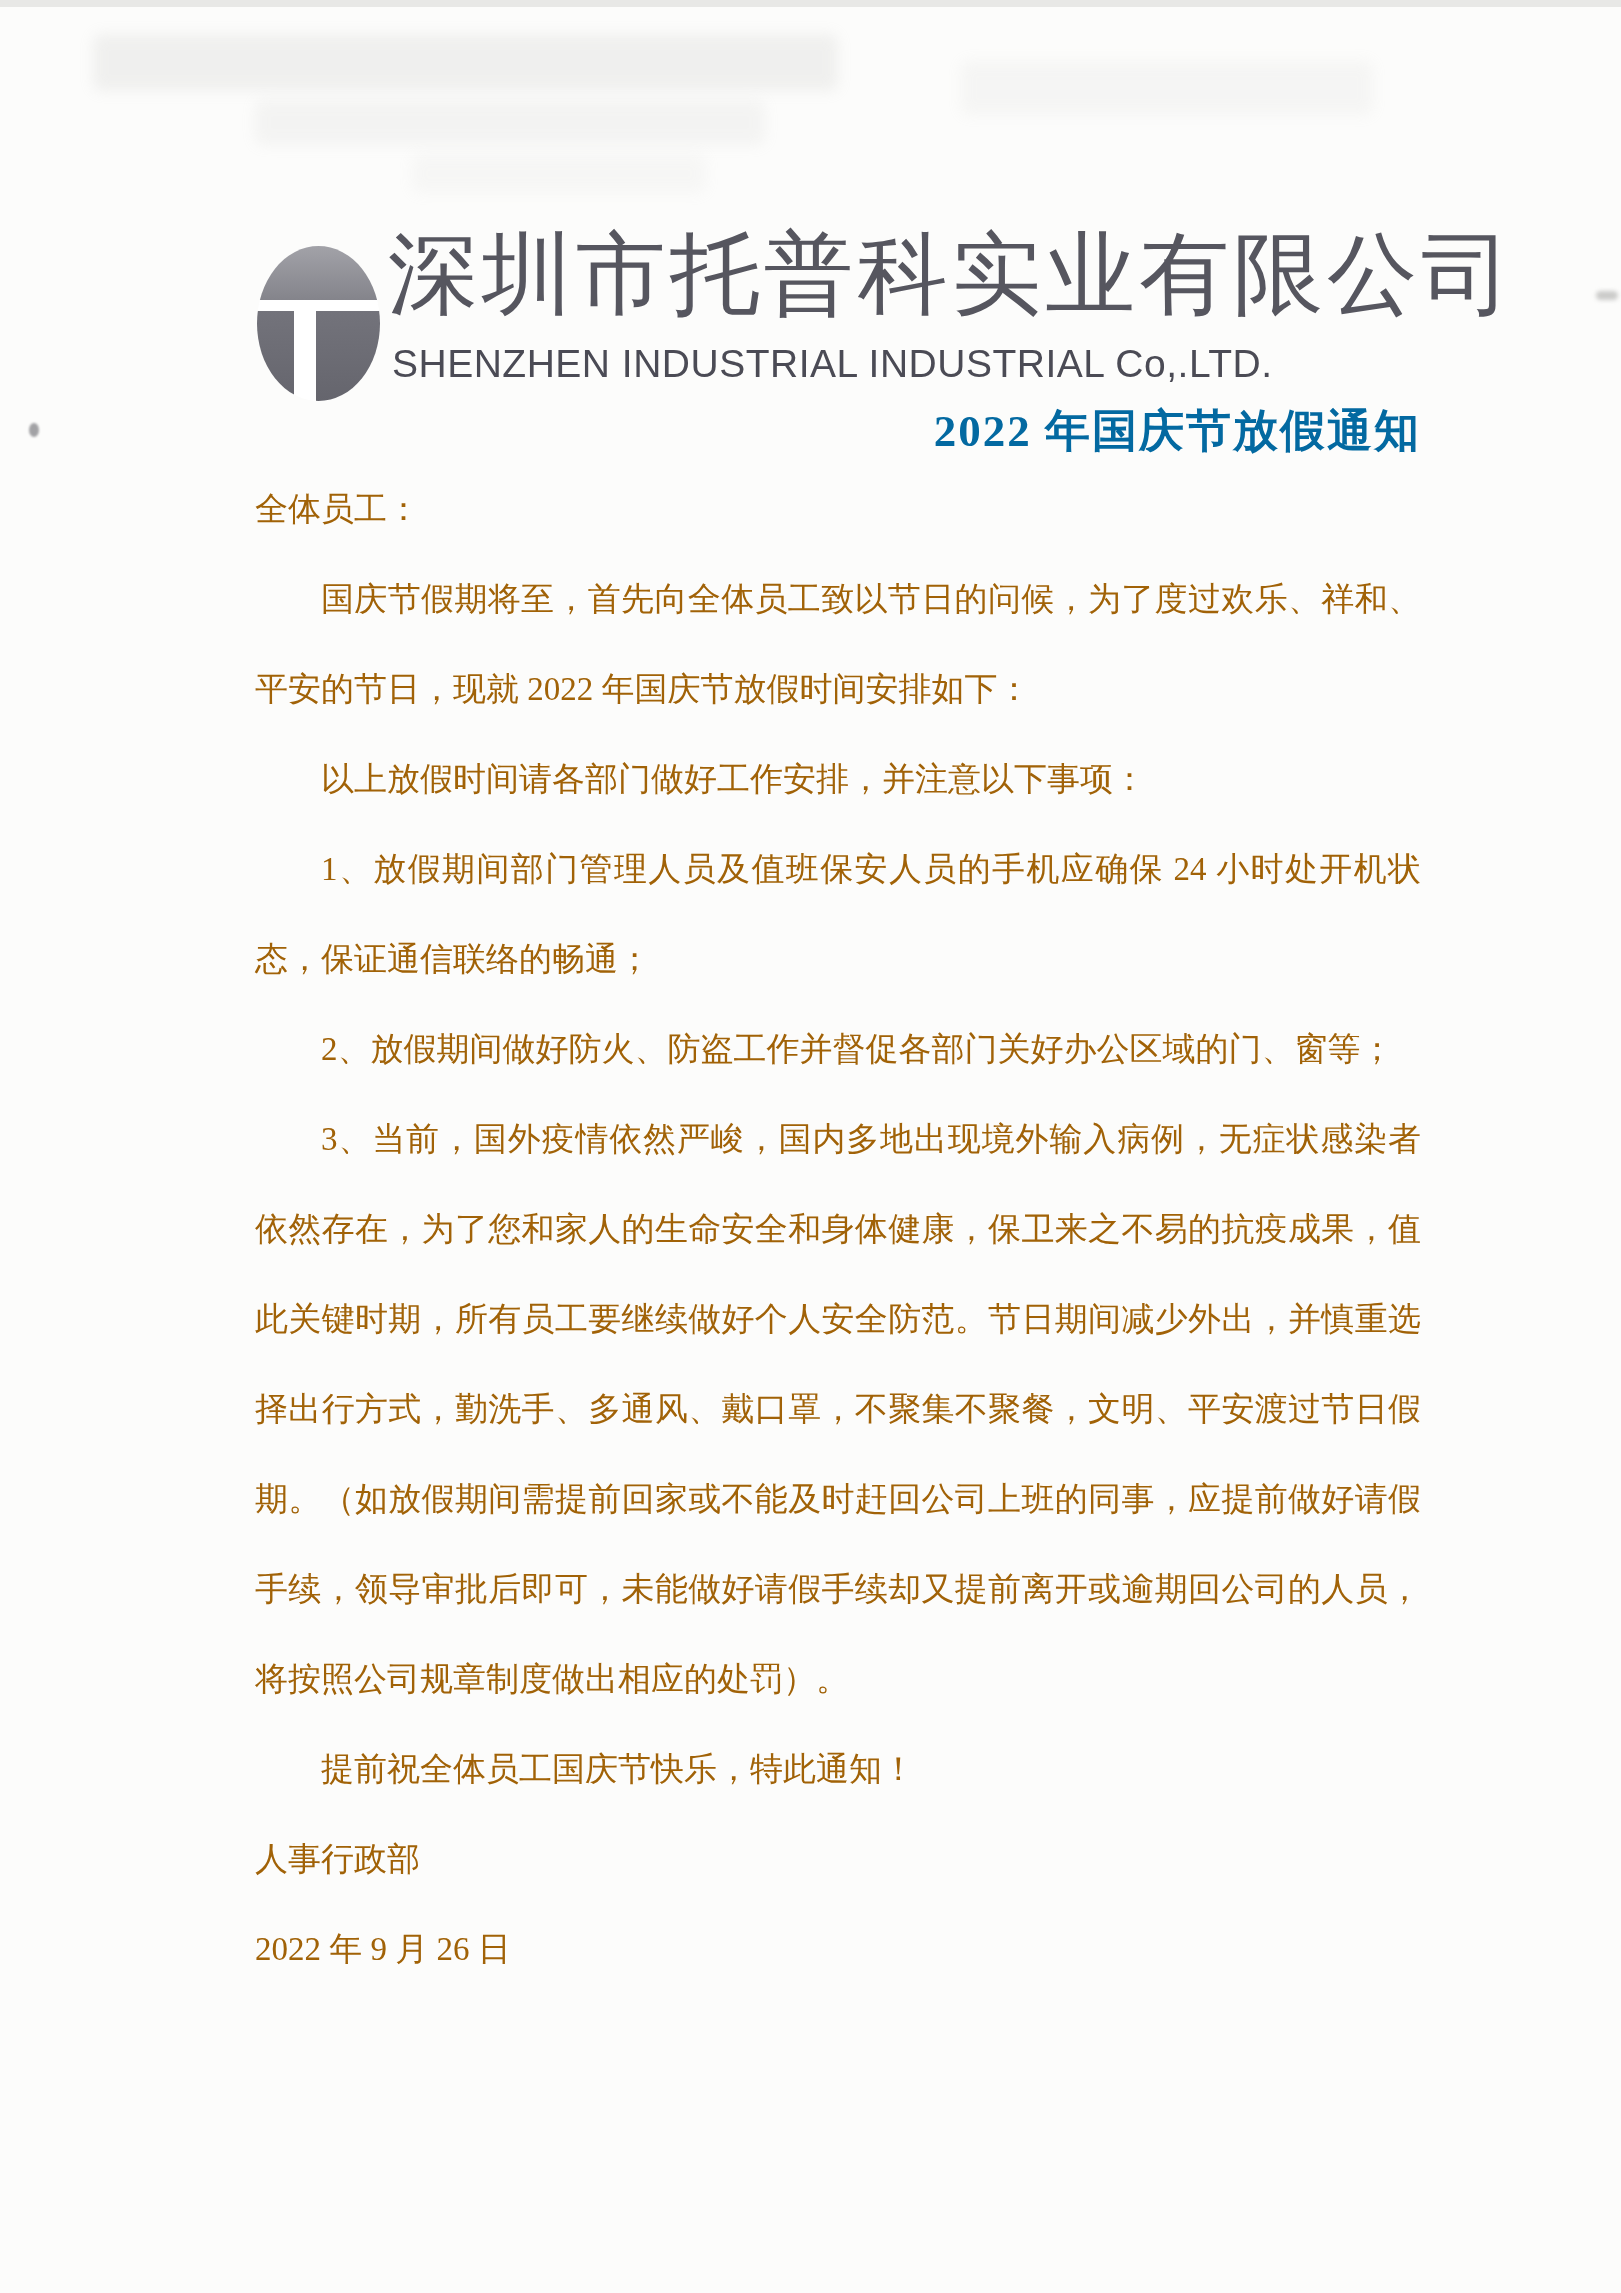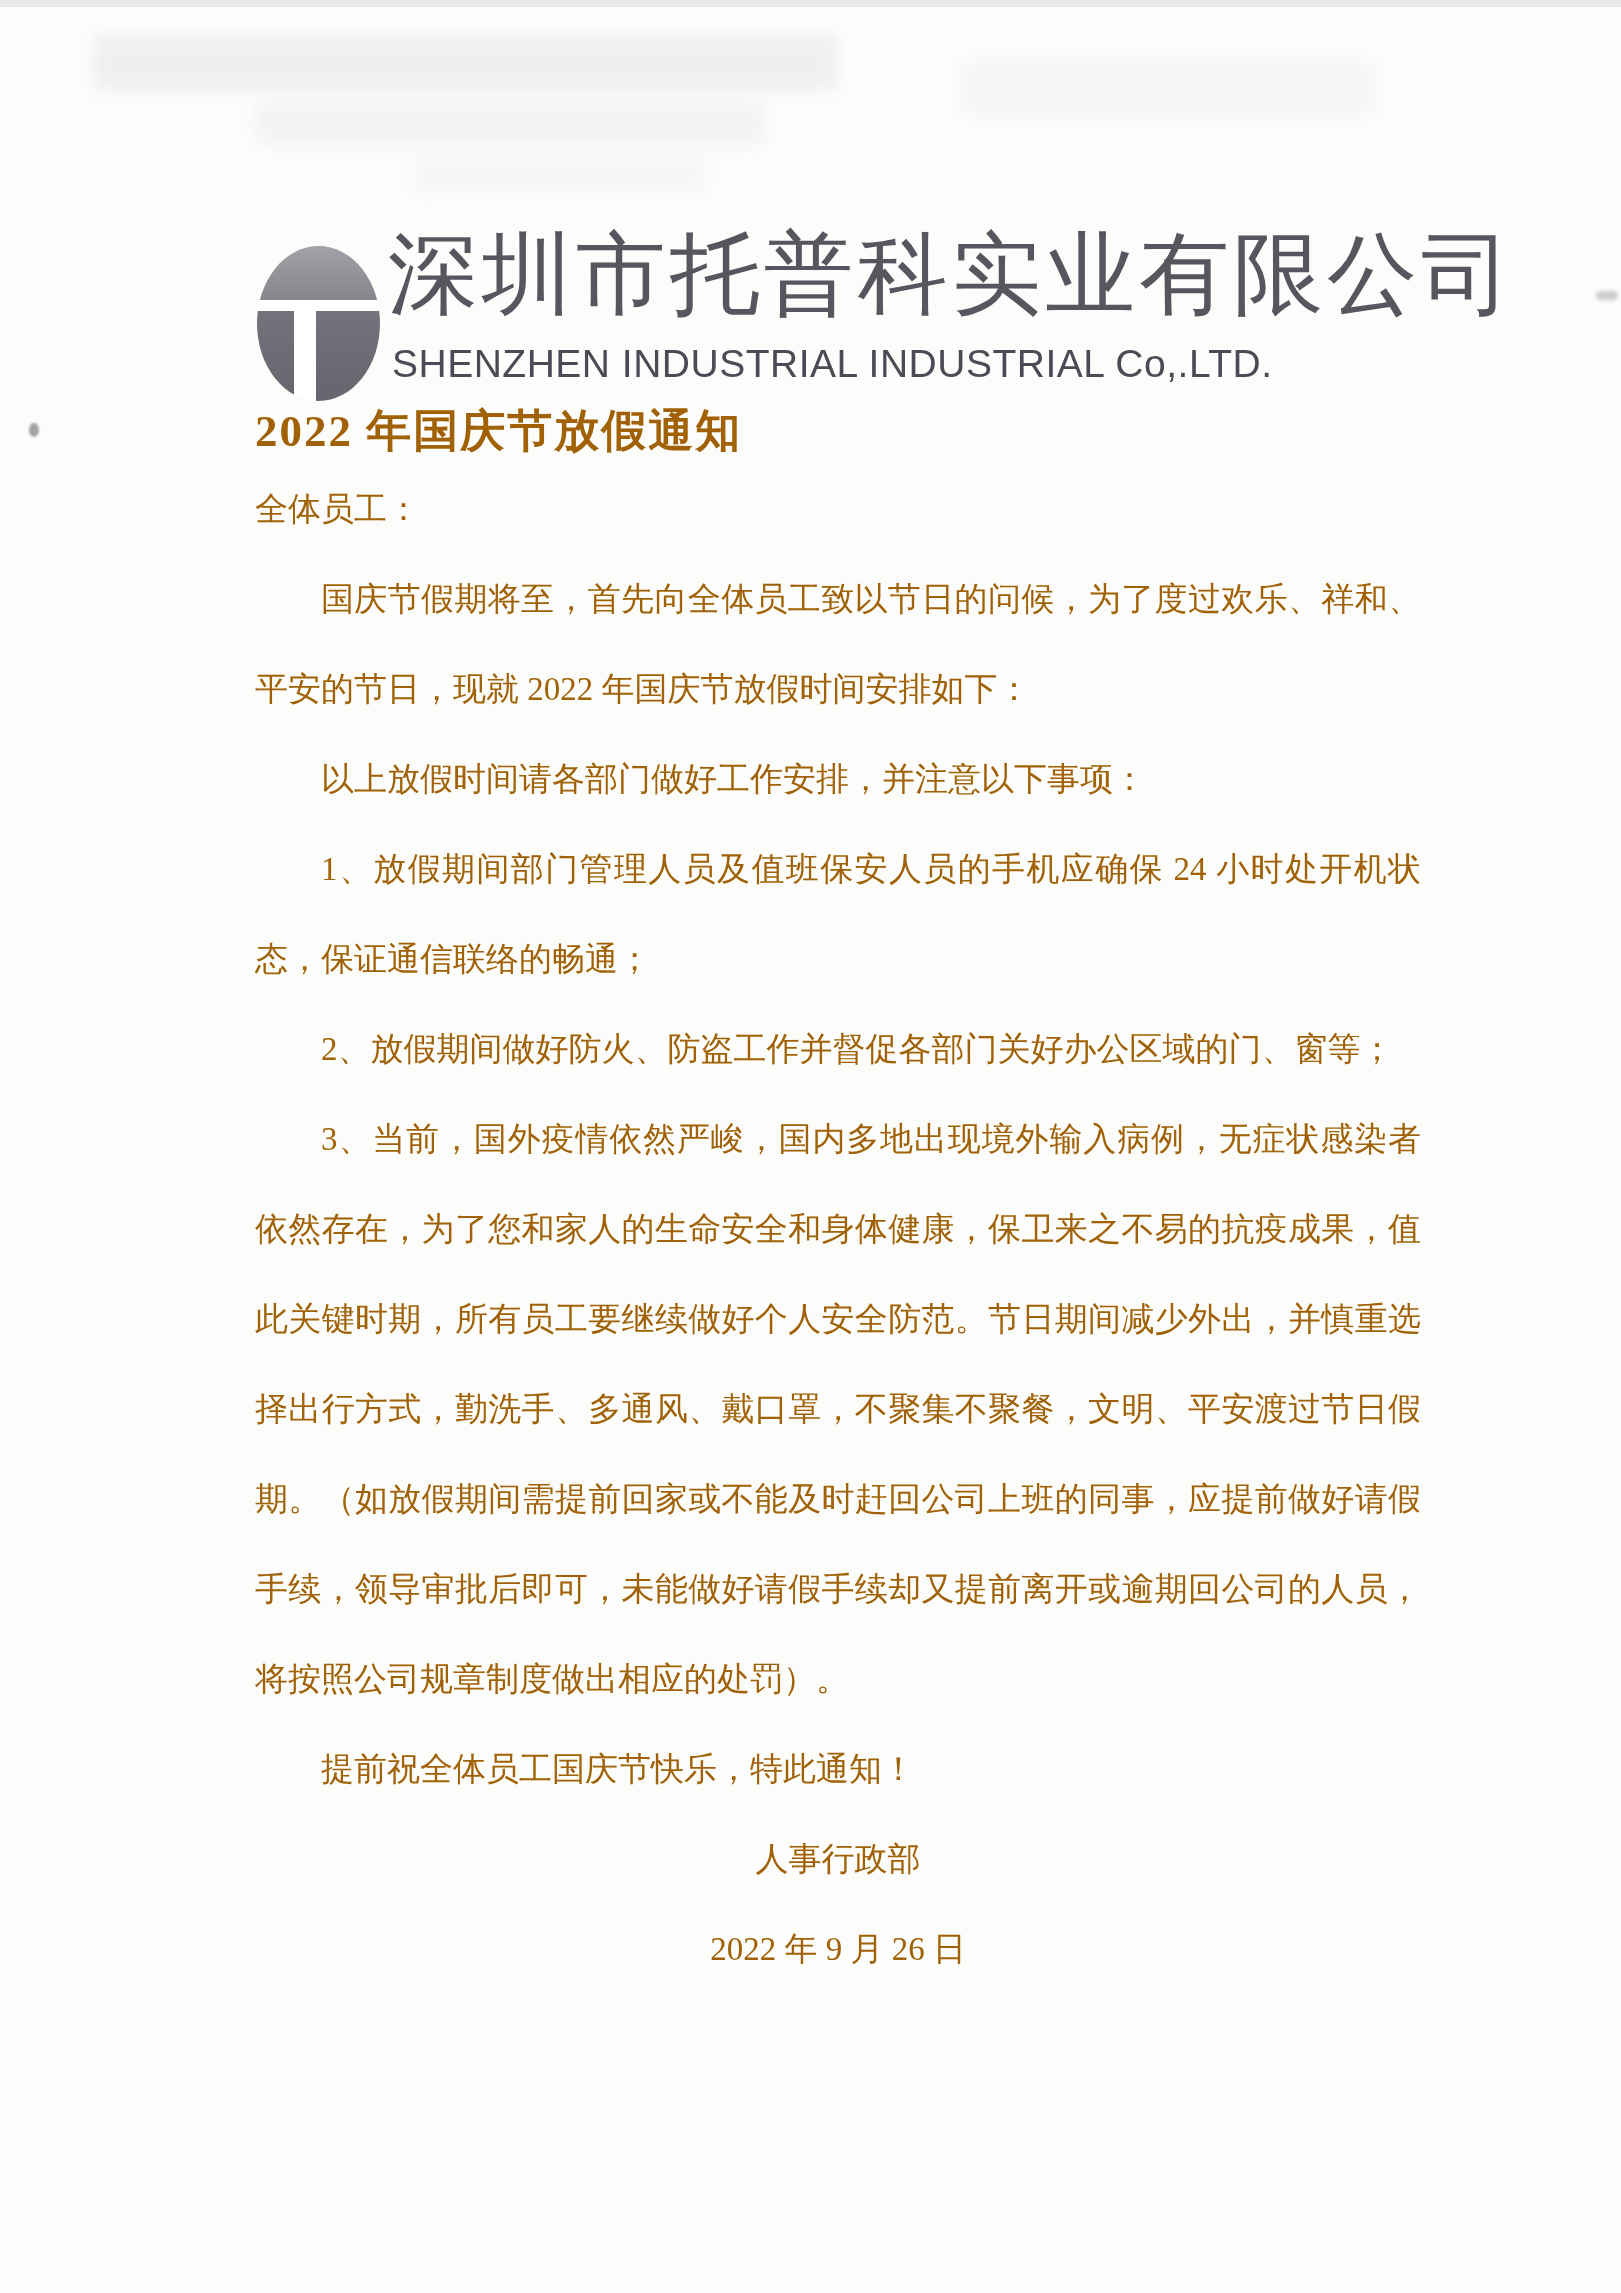--- a/index.html
+++ b/index.html
@@ -48,34 +48,34 @@
     color:#56565f;font-weight:500;
   }
   .company-en{
     position:absolute;left:392px;top:335px;width:990px;
     font-family:"Liberation Sans","DejaVu Sans",sans-serif;
     font-size:39px;letter-spacing:0.5px;white-space:nowrap;
     color:#4b4b55;
   }
   .doc-title{
     position:absolute;left:255px;top:394px;width:1166px;
-    text-align:left;font-size:45px;font-weight:bold;letter-spacing:2px;
-    color:#a16207;
+    text-align:right;font-size:45px;font-weight:bold;letter-spacing:2px;
+    color:#0369a1;
   }
 
   
   .doc-body{
     position:absolute;left:255px;top:457px;width:1166px;
     font-size:33px;line-height:90px;text-align:justify;
     color:#a16207;
   }
   .doc-body p{margin:0;padding:0;text-indent:2em;}
   .salutation{text-indent:0 !important;}
   .signature,.date-line{
-    text-align:center;text-indent:0 !important;padding-right:127px;
+    text-align:left;text-indent:0 !important;padding-right:127px;
   }
 </style>
 </head>
 <body>
 
 <div class="page">
 
   <div class="artifact a1"></div>
   <div class="artifact a2"></div>
   <div class="artifact a3"></div>

